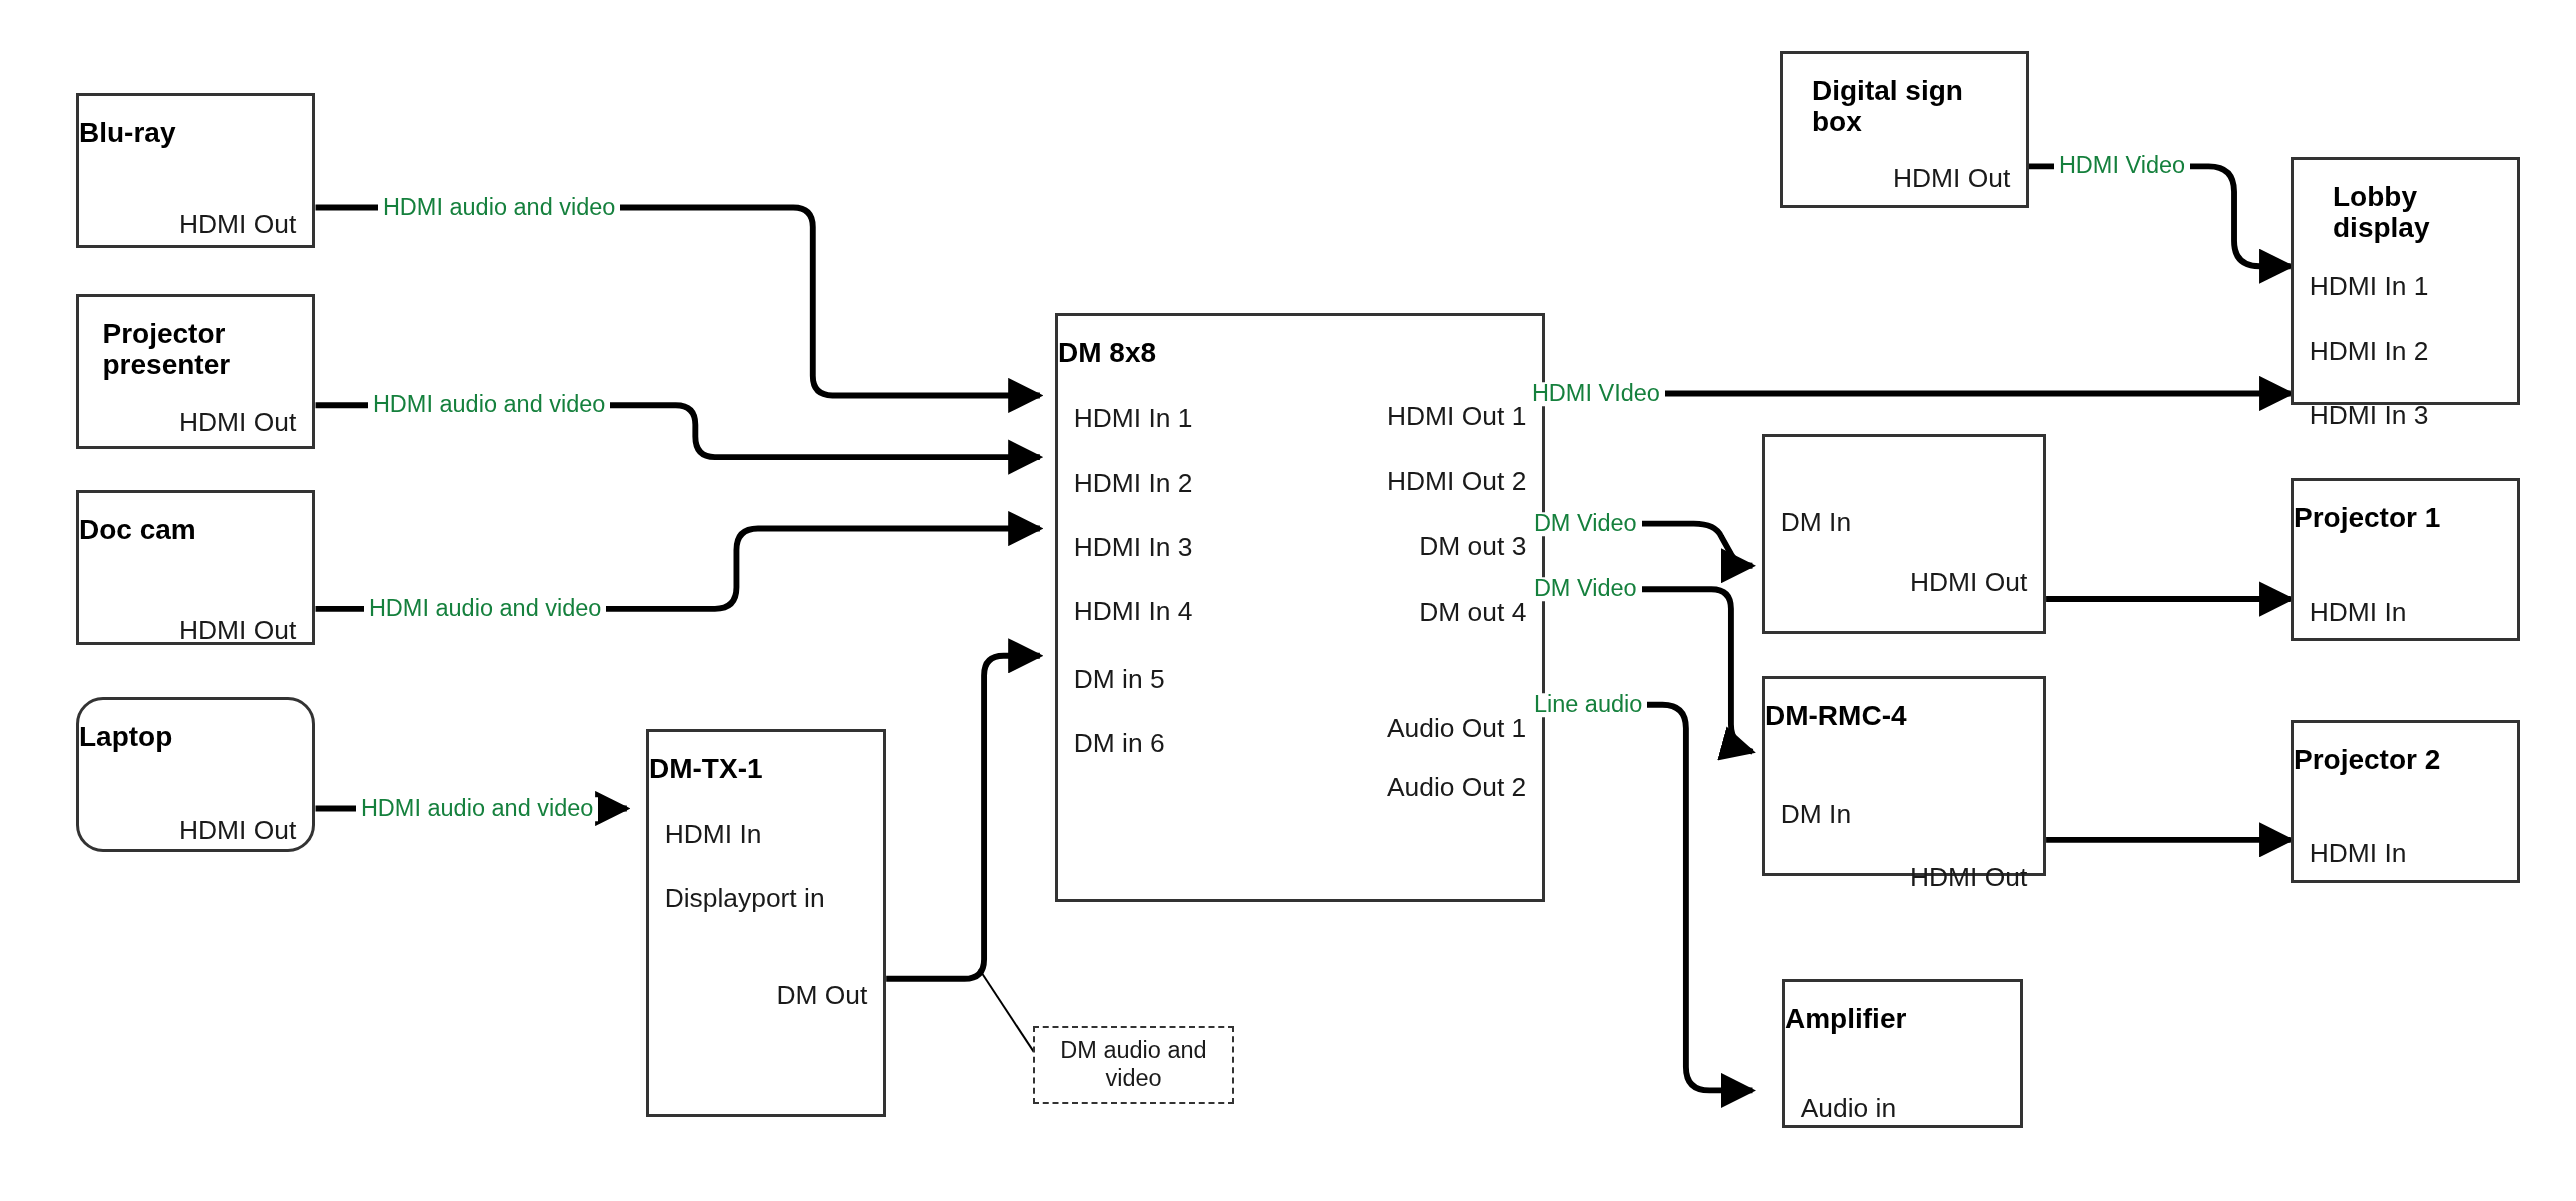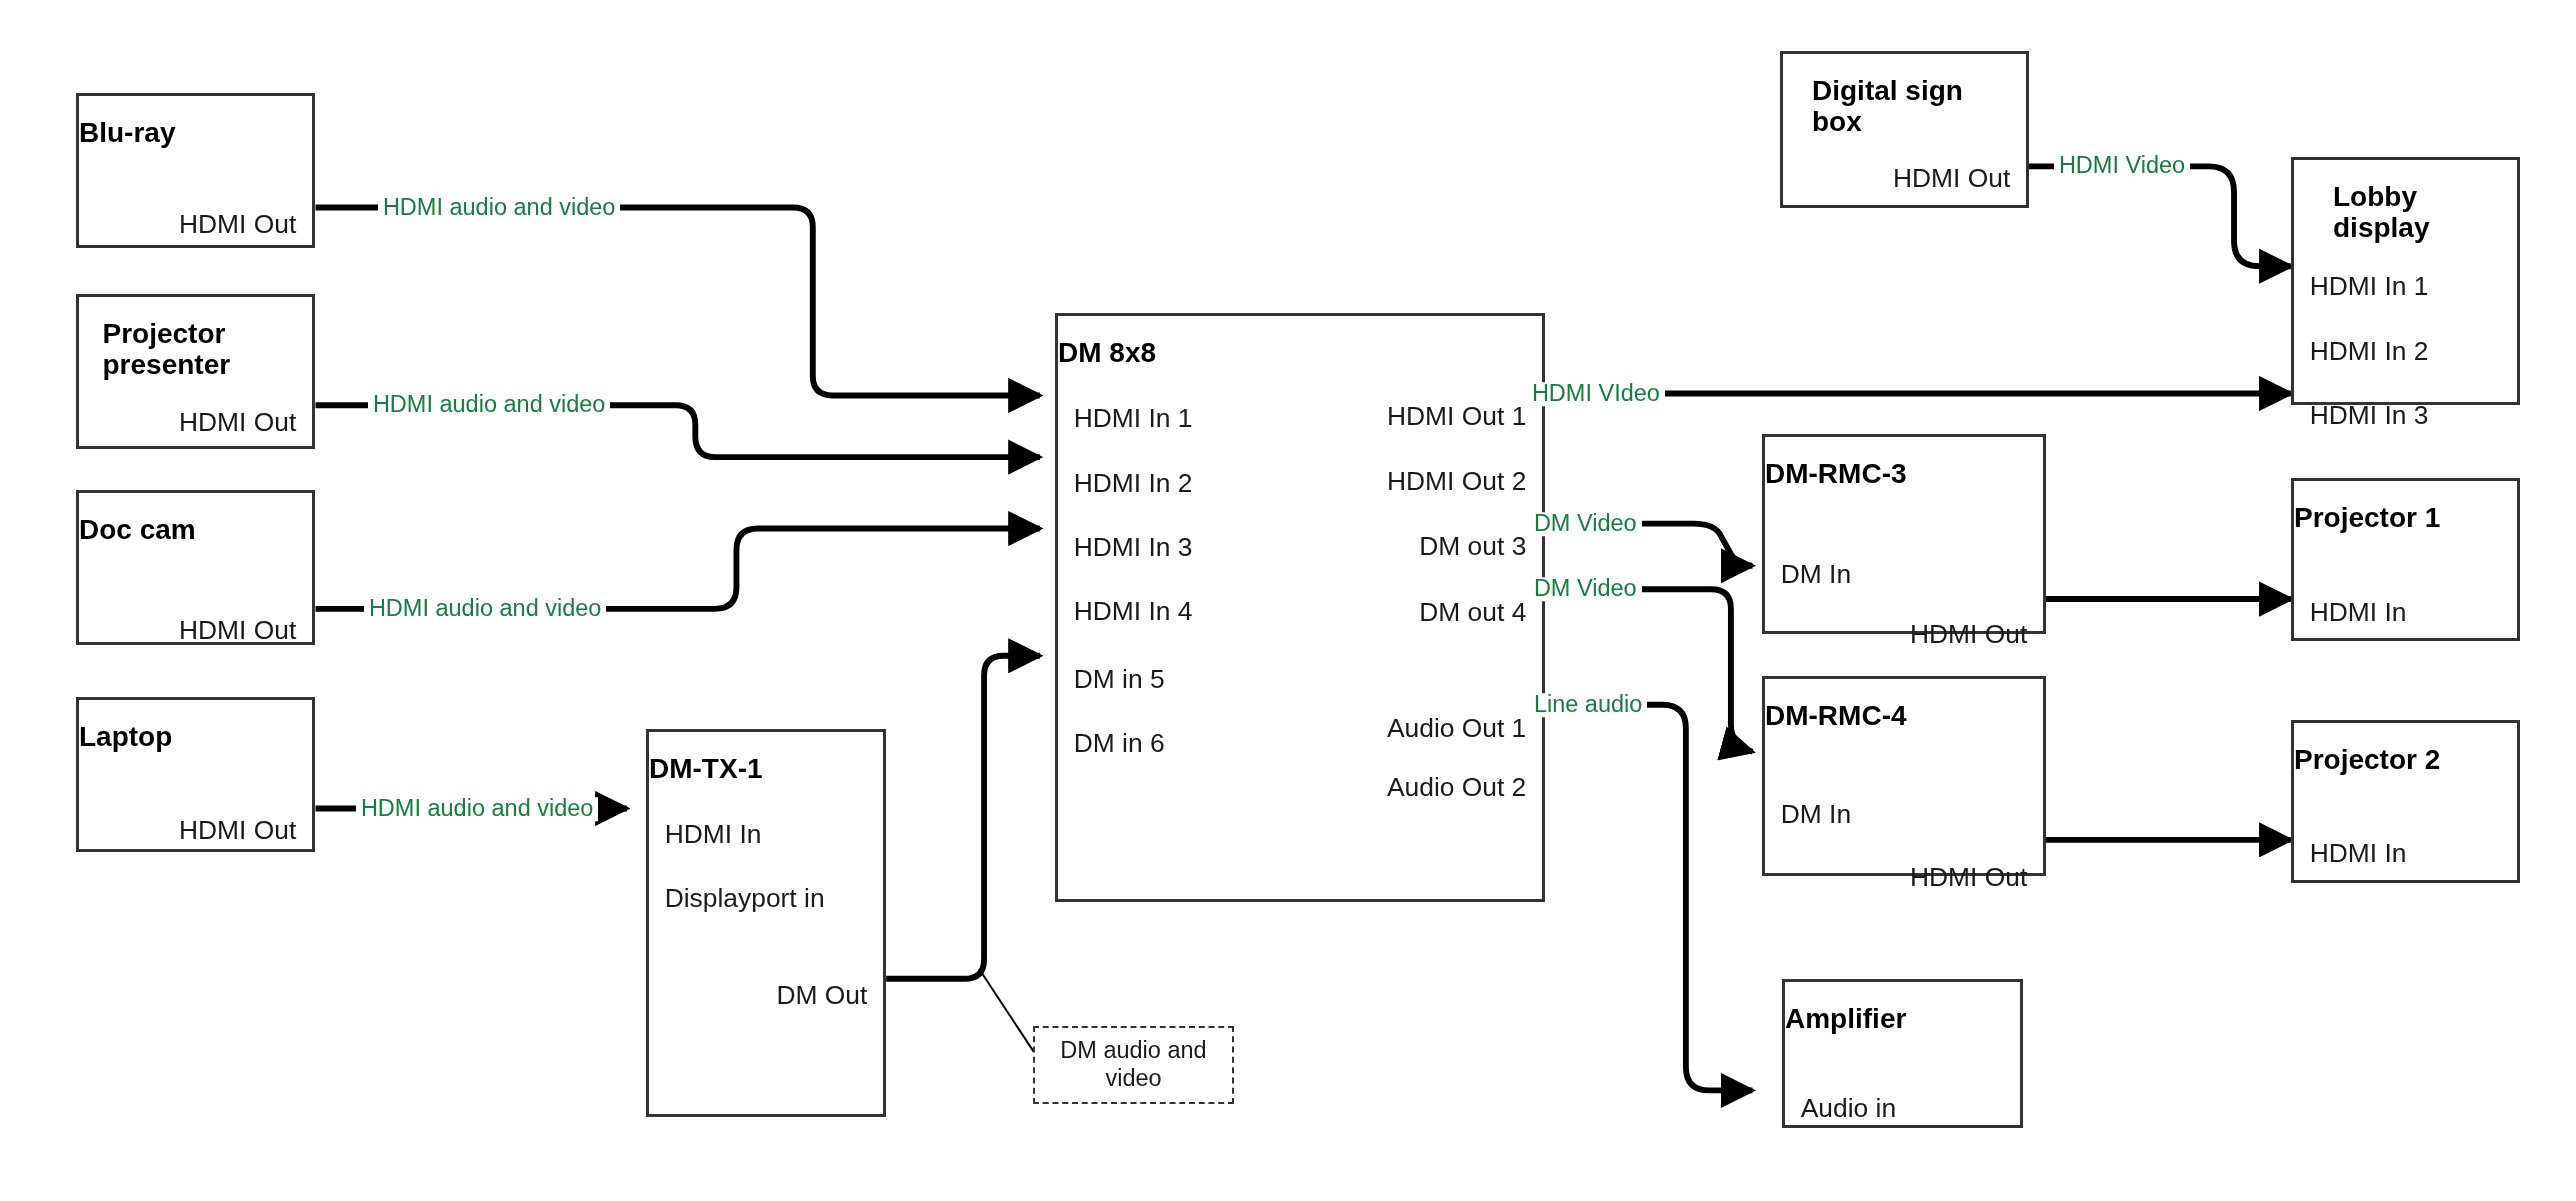--- a/index.html
+++ b/index.html
@@ -133,21 +133,21 @@
     </div>
   </div>
 
   <div class="node" style="left:76px; top:490px; width:239px; height:155px;">
     <div class="node-title">Doc cam</div>
     <div class="ports">
       <span class="port right" style="top:72px;">HDMI Out</span>
     </div>
   </div>
 
-  <div class="node" style="left:76px; top:697px; width:239px; height:155px;">
+  <div class="node" style="left:76px; top:697px; width:239px; height:155px;border-radius:27px;">
     <div class="node-title">Laptop</div>
     <div class="ports">
       <span class="port right" style="top:65px;">HDMI Out</span>
     </div>
   </div>
 
   <div class="node" style="left:646px; top:729px; width:240px; height:388px;">
     <div class="node-title">DM-TX-1</div>
     <div class="ports">
       <span class="port left" style="top:37px;">HDMI In</span>
@@ -184,21 +184,20 @@
   <div class="node" style="left:2291px; top:157px; width:229px; height:248px;">
     <div class="node-title" style="padding-left:39px;padding-right:39px;">Lobby display</div>
     <div class="ports">
       <span class="port left" style="top:29px;">HDMI In 1</span>
       <span class="port left" style="top:94px;">HDMI In 2</span>
       <span class="port left" style="top:158px;">HDMI In 3</span>
     </div>
   </div>
 
   <div class="node" style="left:1762px; top:434px; width:284px; height:200px;">
-    <div class="node-title">DM-RMC-3</div>
     <div class="ports">
       <span class="port left" style="top:72px;">DM In</span>
       <span class="port right" style="top:132px;">HDMI Out</span>
     </div>
   </div>
 
   <div class="node" style="left:1762px; top:676px; width:284px; height:200px;">
     <div class="node-title">DM-RMC-4</div>
     <div class="ports">
       <span class="port left" style="top:70px;">DM In</span>

